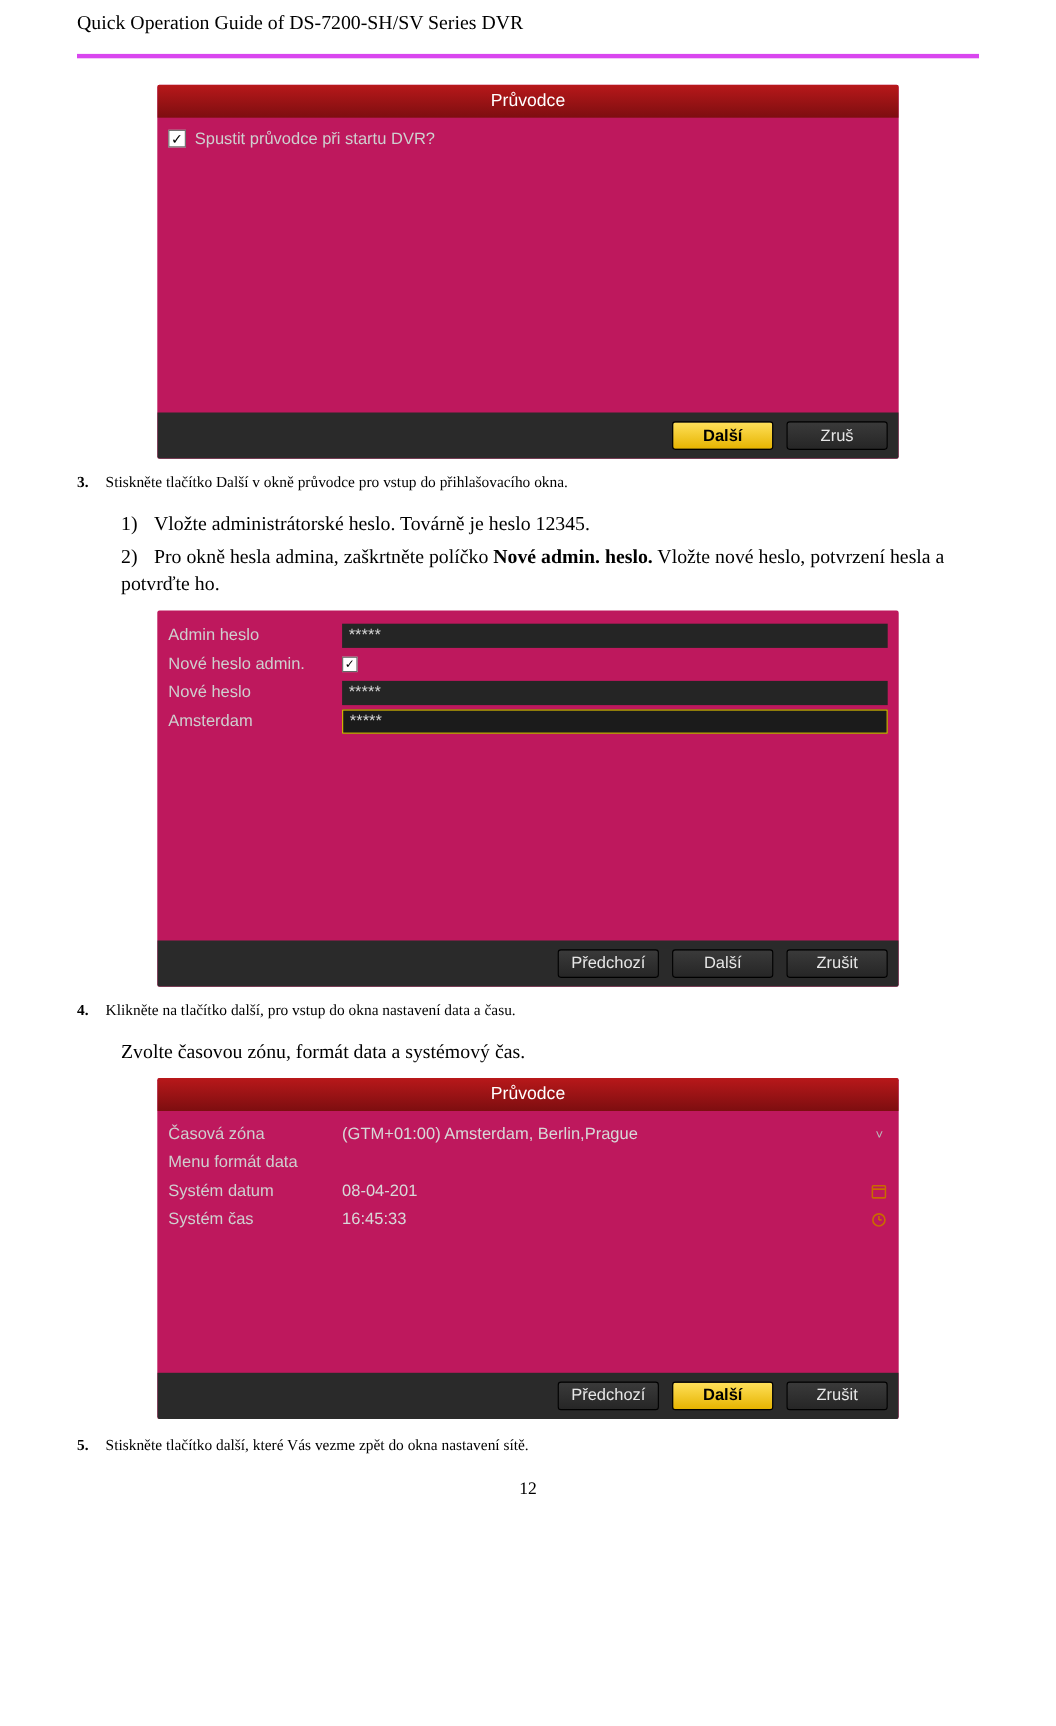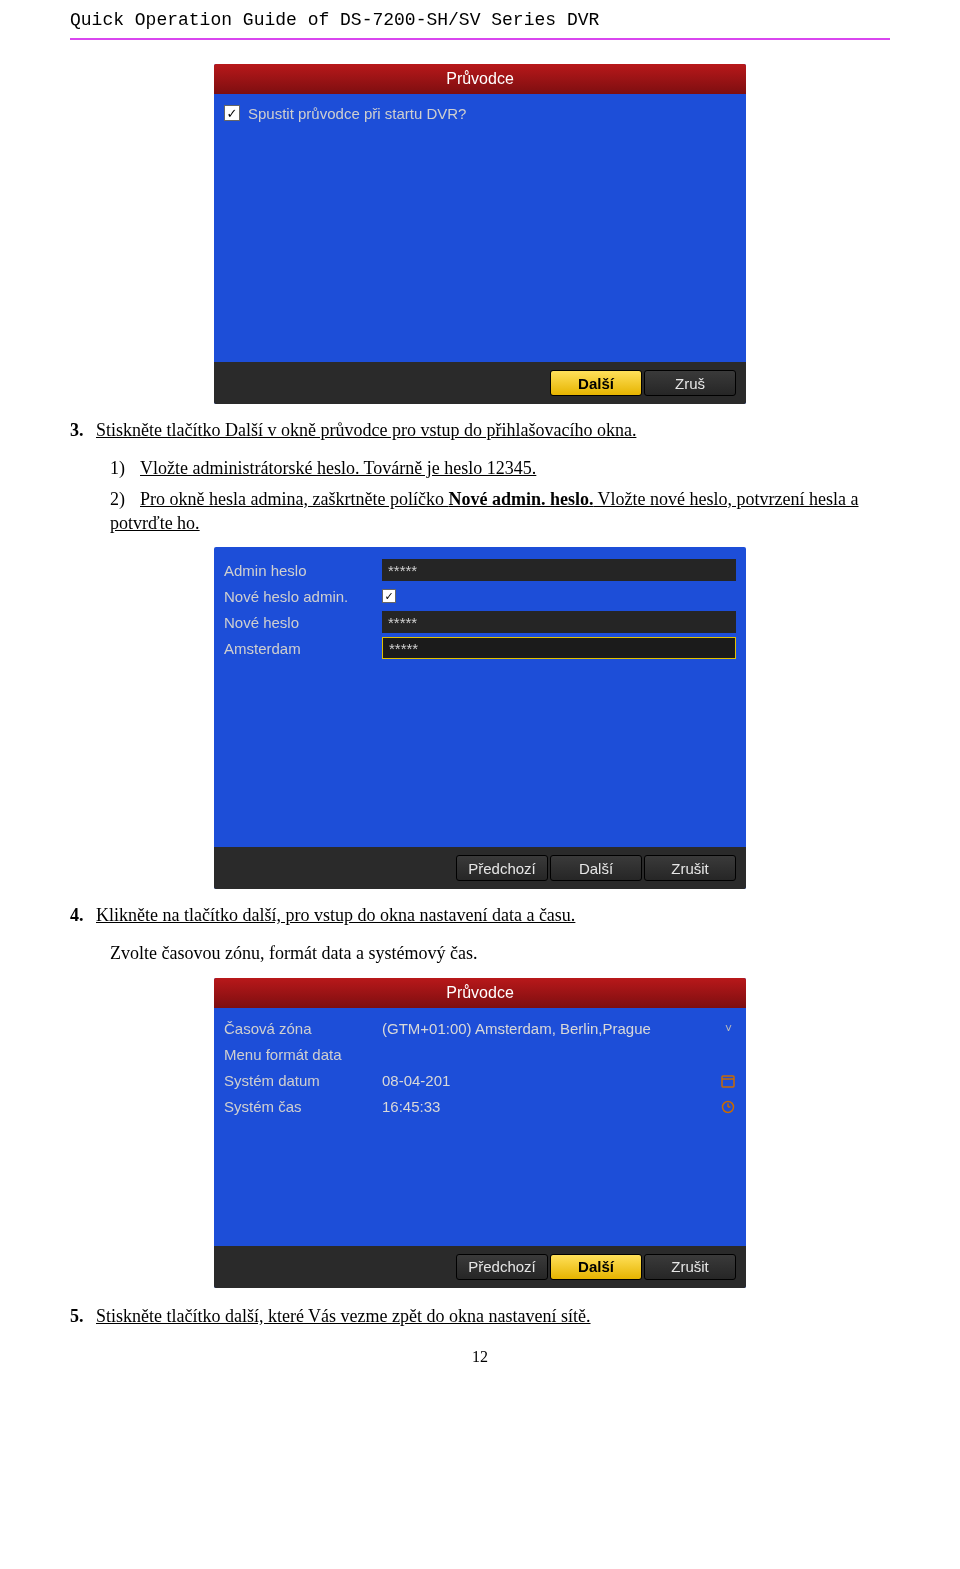--- a/index.html
+++ b/index.html
@@ -5,48 +5,45 @@
   * { box-sizing: border-box; margin: 0; padding: 0; }
   body {
     background: #fff;
     font-family: "Times New Roman", serif;
     color: #000;
     width: 960px;
     padding: 10px 70px 30px 70px;
   }
   .header-line {
     font-size: 18px;
-    border-bottom: 2px solid #d946ef;
-    padding-bottom: 8px;
+    border-bottom: 4px solid #d946ef;
+    padding-bottom: 18px;
     margin-bottom: 24px;
-    font-family: Liberation Mono, monospace;
   }
   .instruction {
-    font-size: 18px;
+    font-size: 14px;
     margin: 14px 0 14px 0;
     line-height: 1.35;
-    text-decoration: underline;
   }
   .instruction .num { display:inline-block; width: 26px; font-weight: bold; }
   .instruction.bold-num .num { font-weight: bold; }
   .sub-instruction {
     font-size: 18px;
     margin: 6px 0 6px 40px;
     line-height: 1.35;
-    text-decoration: underline;
   }
   .sub-instruction .subnum { display:inline-block; width: 30px; }
   .bold-inline { font-weight: bold; }
   .indent-text { margin-left: 40px; font-size:18px; line-height:1.35; }
 
   
   .dvr {
-    width: 532px;
+    width: 674px;
     margin: 0 auto 6px auto;
-    background: #1d4ed8;
+    background: #be185d;
     font-family: Arial, sans-serif;
     color: #cfcfcf;
     font-size: 15px;
     border-radius: 2px;
     overflow: hidden;
   }
   .dvr-title {
     background: linear-gradient(#b8181a, #7d0e10);
     color: #fff;
     text-align: center;
@@ -62,21 +59,21 @@
     display:inline-flex; align-items:center; justify-content:center;
     font-size: 13px; color:#000;
   }
   .chk.small { width:14px; height:14px; font-size:11px; }
   .dvr-spacer { height: 230px; }
   .dvr-spacer.md { height: 180px; }
   .dvr-spacer.sm { height: 120px; }
   .dvr-footer {
     background:#2a2a2a;
     padding: 8px 10px;
-    display:flex; gap:2px; justify-content:flex-end;
+    display:flex; gap:12px; justify-content:flex-end;
   }
   .btn {
     min-width: 92px; height: 26px;
     border-radius: 3px;
     display:inline-flex; align-items:center; justify-content:center;
     font-size: 15px;
     border:1px solid #000;
   }
   .btn-dark { background: linear-gradient(#3a3a3a,#262626); color:#e6e6e6; }
   .btn-yellow { background: linear-gradient(#ffe05a,#e6b400); color:#000; font-weight:bold; }

